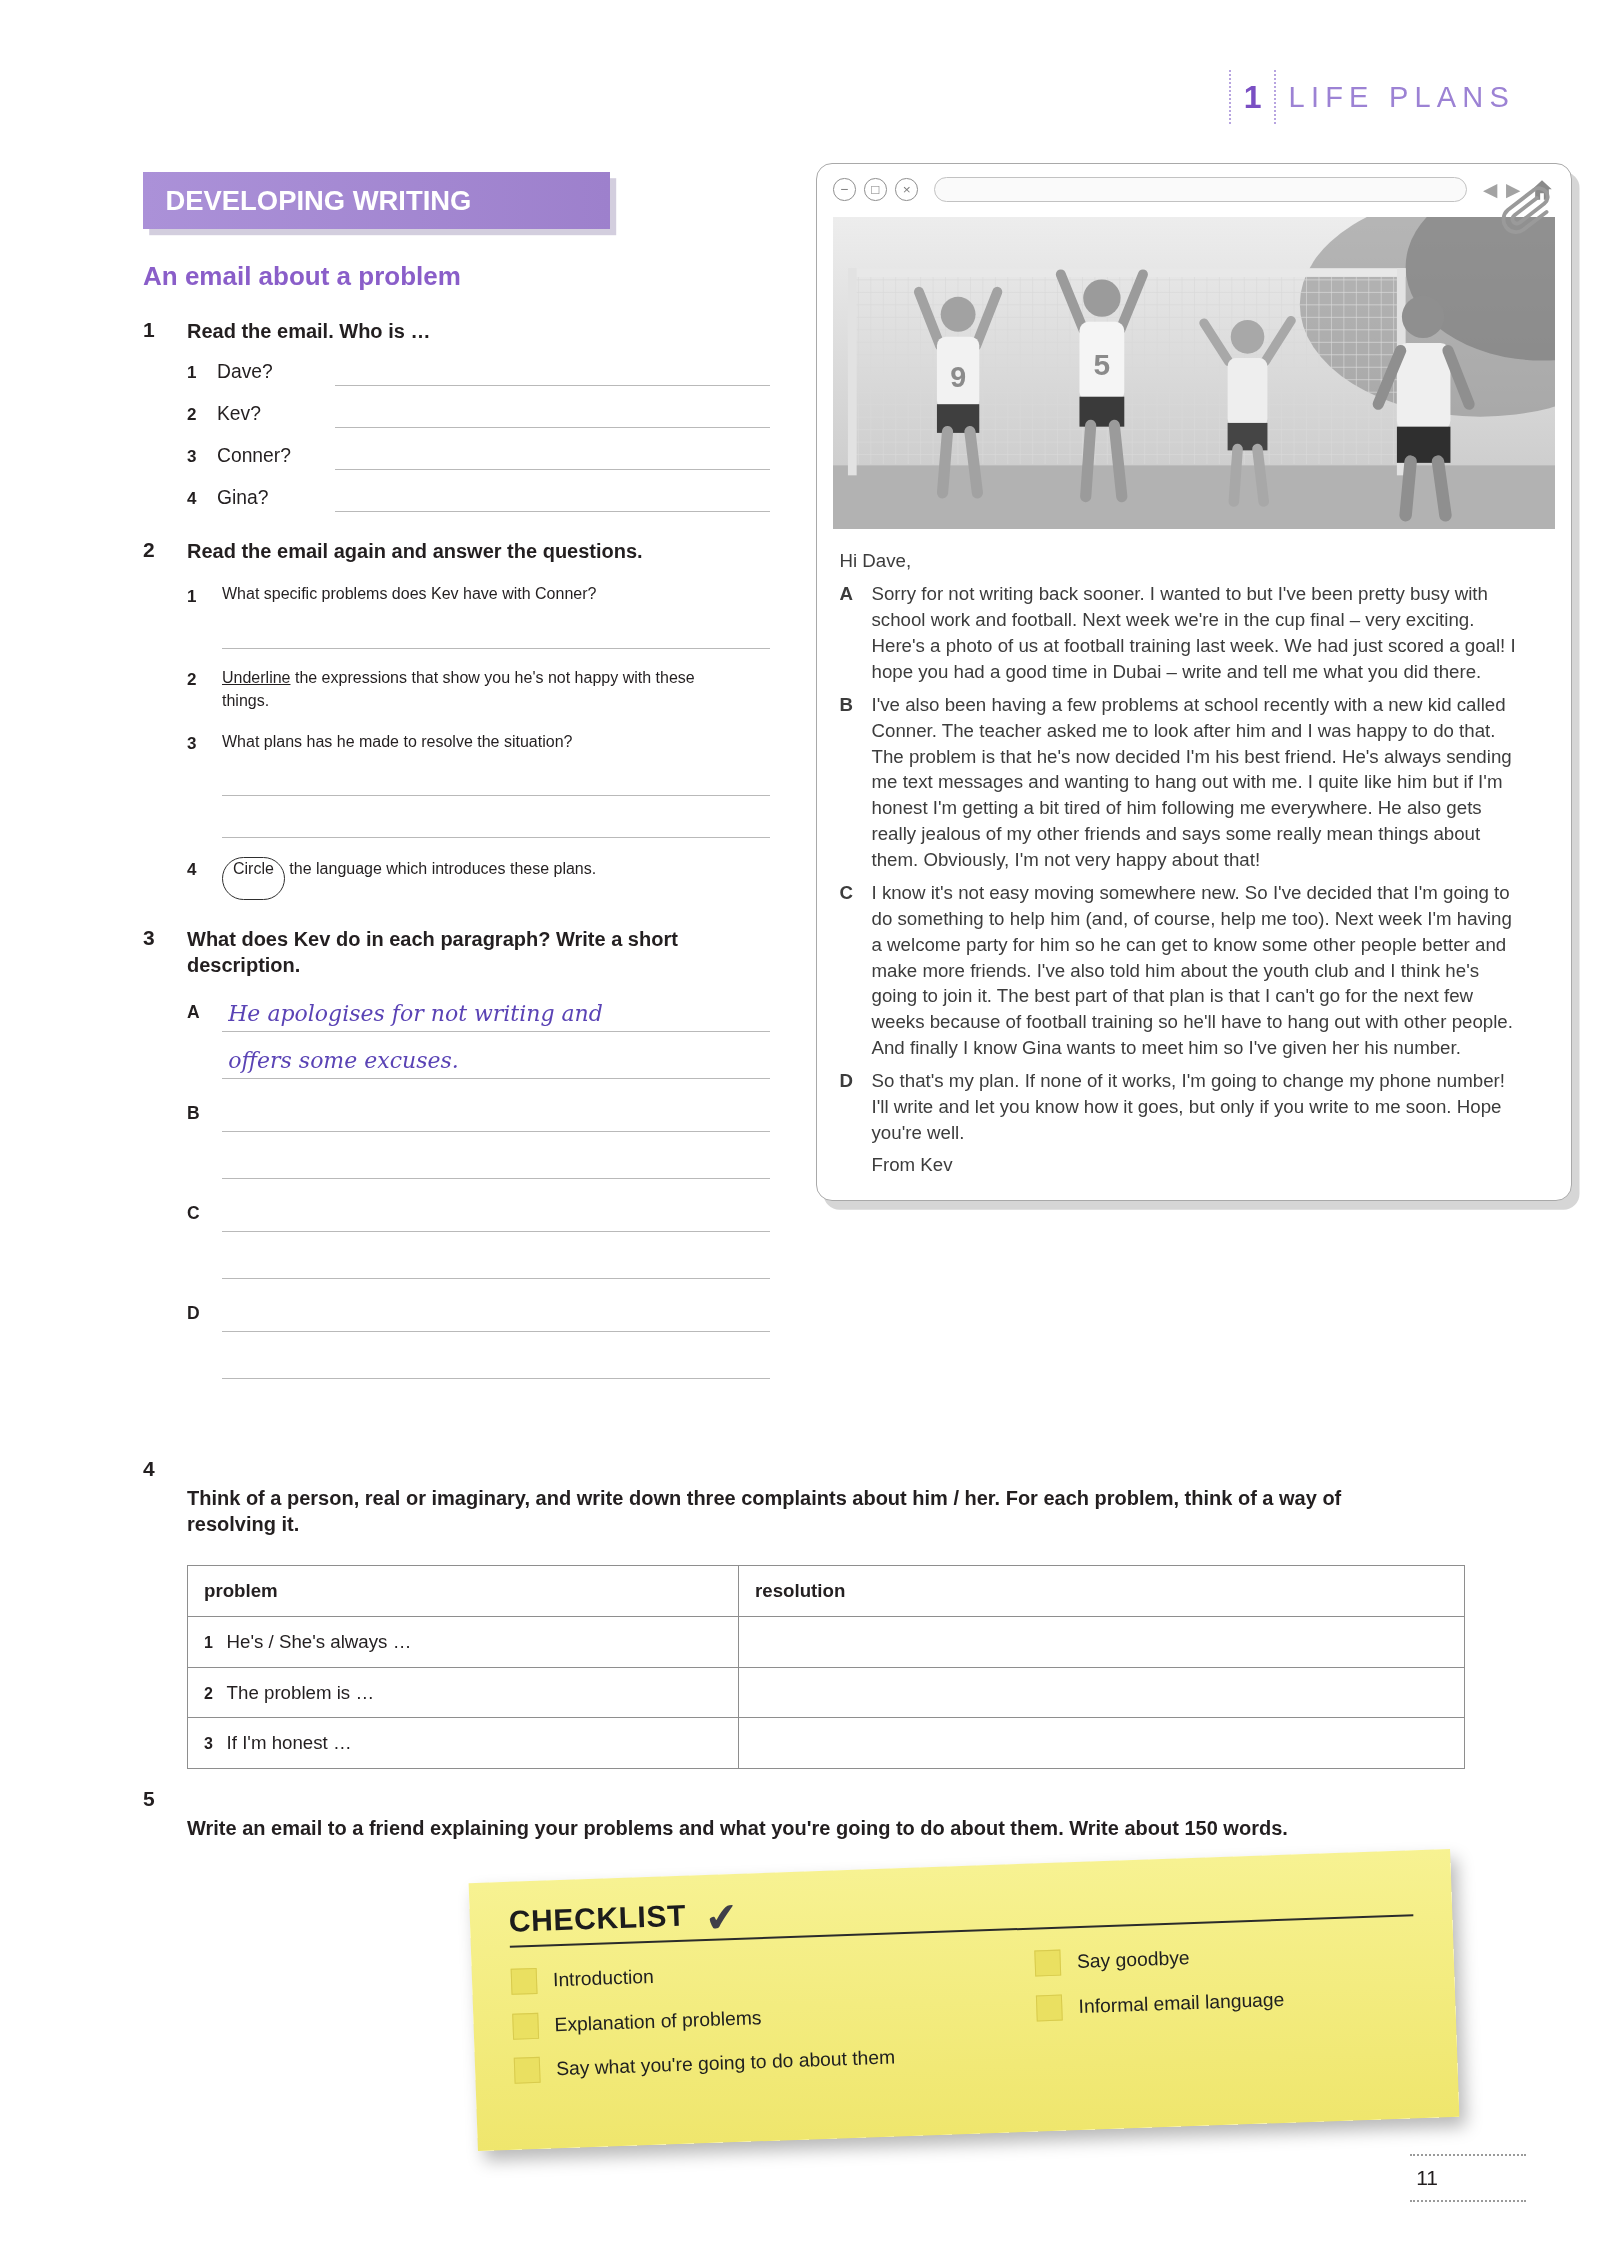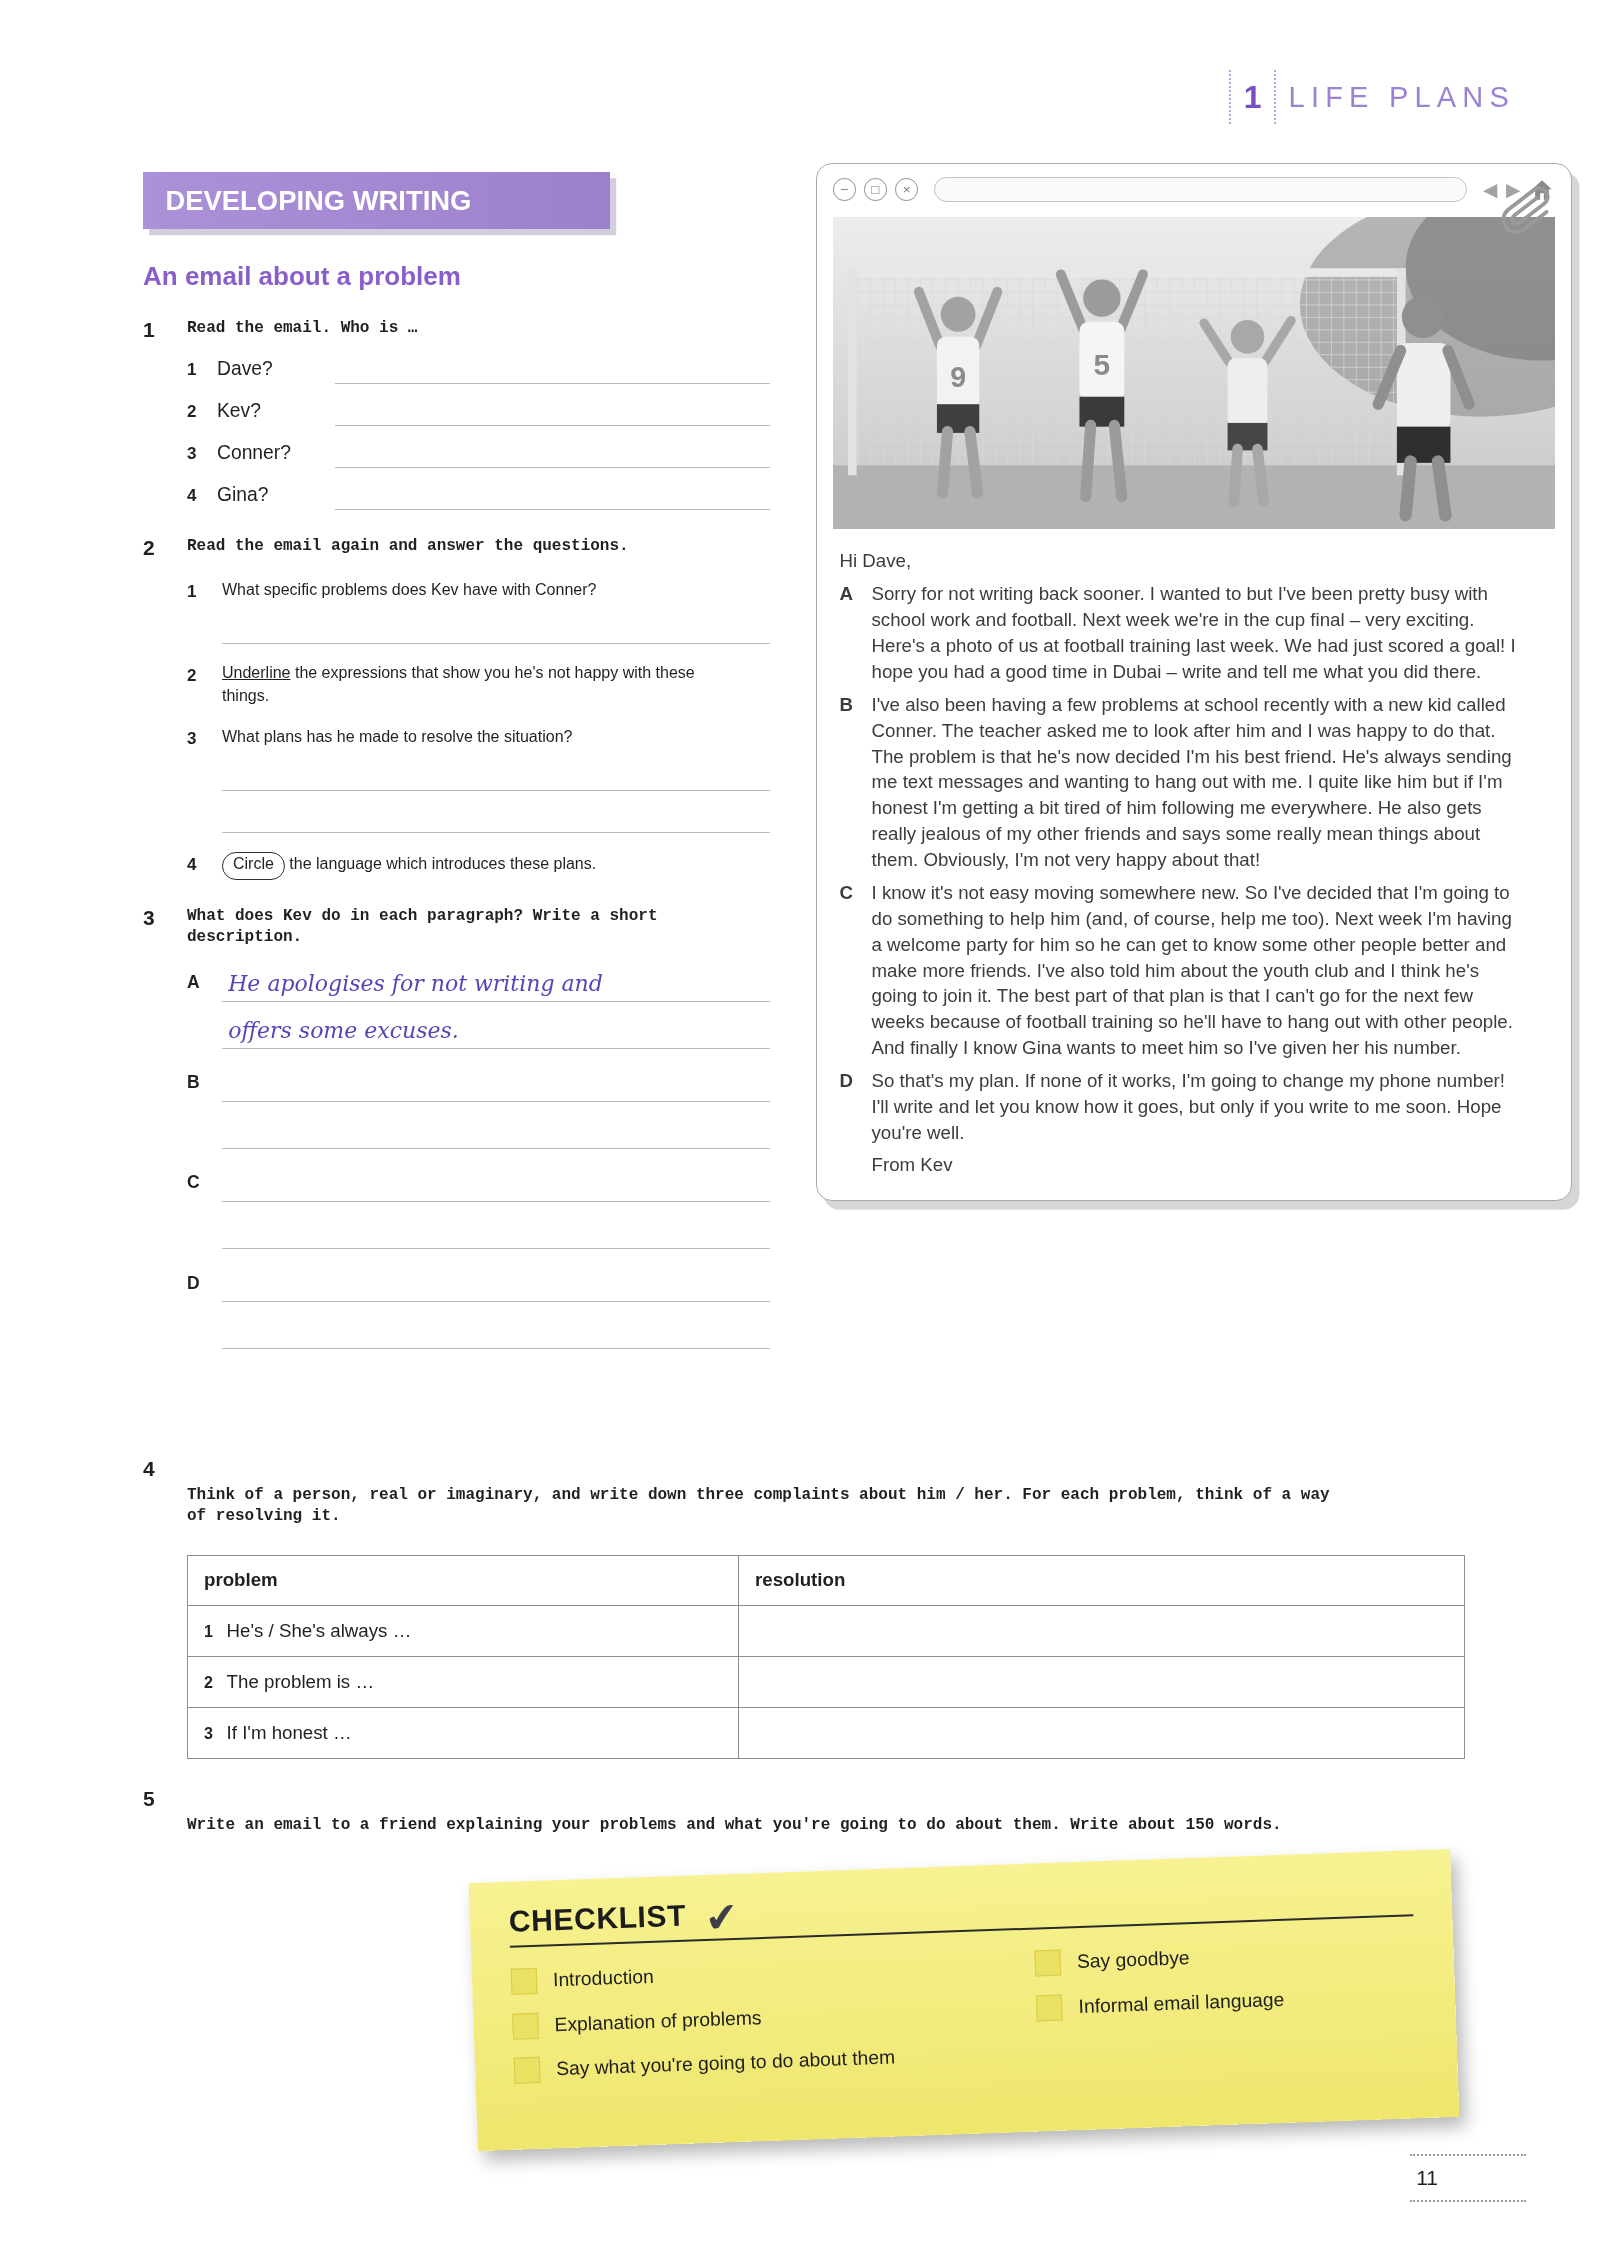--- a/index.html
+++ b/index.html
@@ -14,34 +14,34 @@
 
   
   .left-col{position:absolute;left:143px;top:172px;width:627px;}
   .banner{display:block;width:422px;background:linear-gradient(90deg,#ab91d8,#9d80cc);color:#fff;
           font-size:27.4px;font-weight:bold;padding:12.5px 22.5px;box-shadow:6.2px 6.2px 0 rgba(130,115,160,.35);}
   .section-title{margin-top:32px;font-size:26px;font-weight:bold;color:#8a5ec9;}
 
   .ex{margin-top:26px;}
   .ex-head{display:flex;}
   .ex-num{width:44px;font-size:21px;font-weight:bold;flex:none;}
-  .ex-text{font-size:16px;font-weight:bold;line-height:1.32;max-width:561px;font-family:Liberation Mono, monospace;}
+  .ex-text{font-size:20px;font-weight:bold;line-height:1.32;max-width:561px;}
   .ex3 .ex-text{max-width:493px;}
 
   .who-item{display:flex;align-items:flex-end;margin-top:15px;padding-left:44px;}
   .sub-num{width:30px;font-size:17px;font-weight:bold;padding-bottom:3.7px;flex:none;}
   .who-label{width:118px;font-size:19.3px;padding-bottom:3.7px;flex:none;}
   .fill{flex:1;border-bottom:1.2px solid #b9b9b9;height:26px;}
 
   .q{display:flex;margin-top:18.7px;padding-left:44px;}
   .q-num{width:35px;font-size:17px;font-weight:bold;padding-top:3.1px;flex:none;}
   .q-text{font-size:16px;line-height:1.4;max-width:521px;}
   .q-text.narrow{max-width:437px;}
   .u-word{text-decoration:underline;}
-  .oval{display:inline-block;border:1.9px solid #2e2e2e;border-radius:37px;padding:0 10px 4px 10px;}
+  .oval{display:inline-block;border:1.9px solid #2e2e2e;border-radius:37px;padding:0 10px 19px 10px;}
   .ans-line{margin-left:79px;border-bottom:1.2px solid #b9b9b9;height:41px;}
 
   .para-row{display:flex;margin-top:6.2px;padding-left:44px;}
   .para-label{width:35px;font-size:17.5px;font-weight:bold;padding-top:17.5px;flex:none;}
   .para-lines{flex:1;}
   .rule{border-bottom:1.2px solid #b9b9b9;height:46px;}
   .handwriting{font-family:"DejaVu Serif",serif;font-style:italic;font-size:22px;color:#5a43b5;
                display:block;padding:16px 0 0 6.2px;}
 
   

